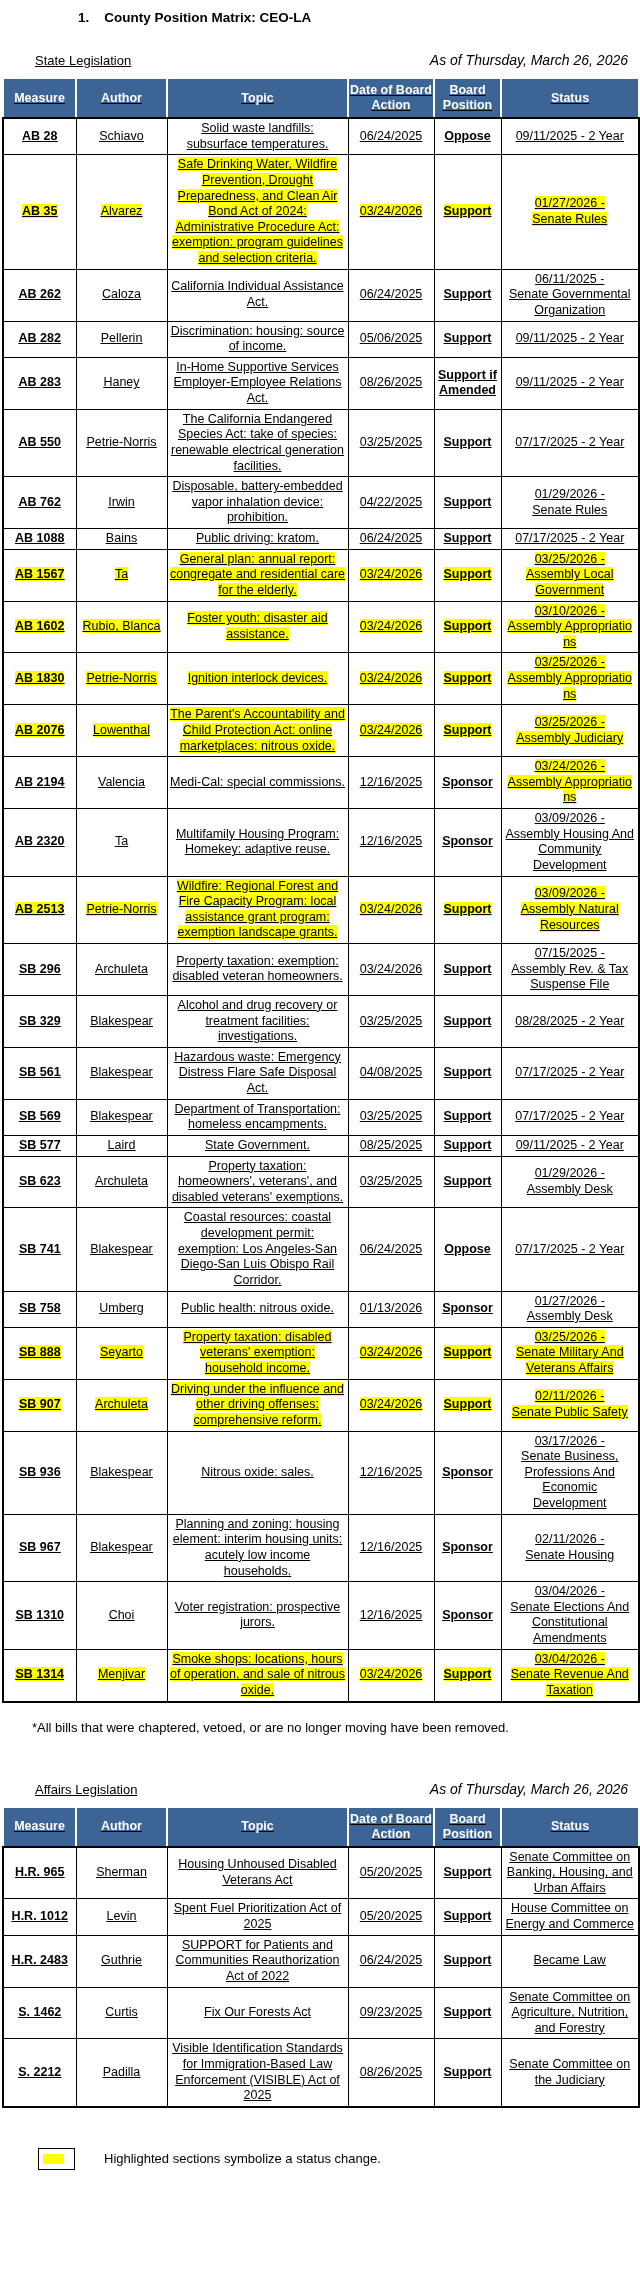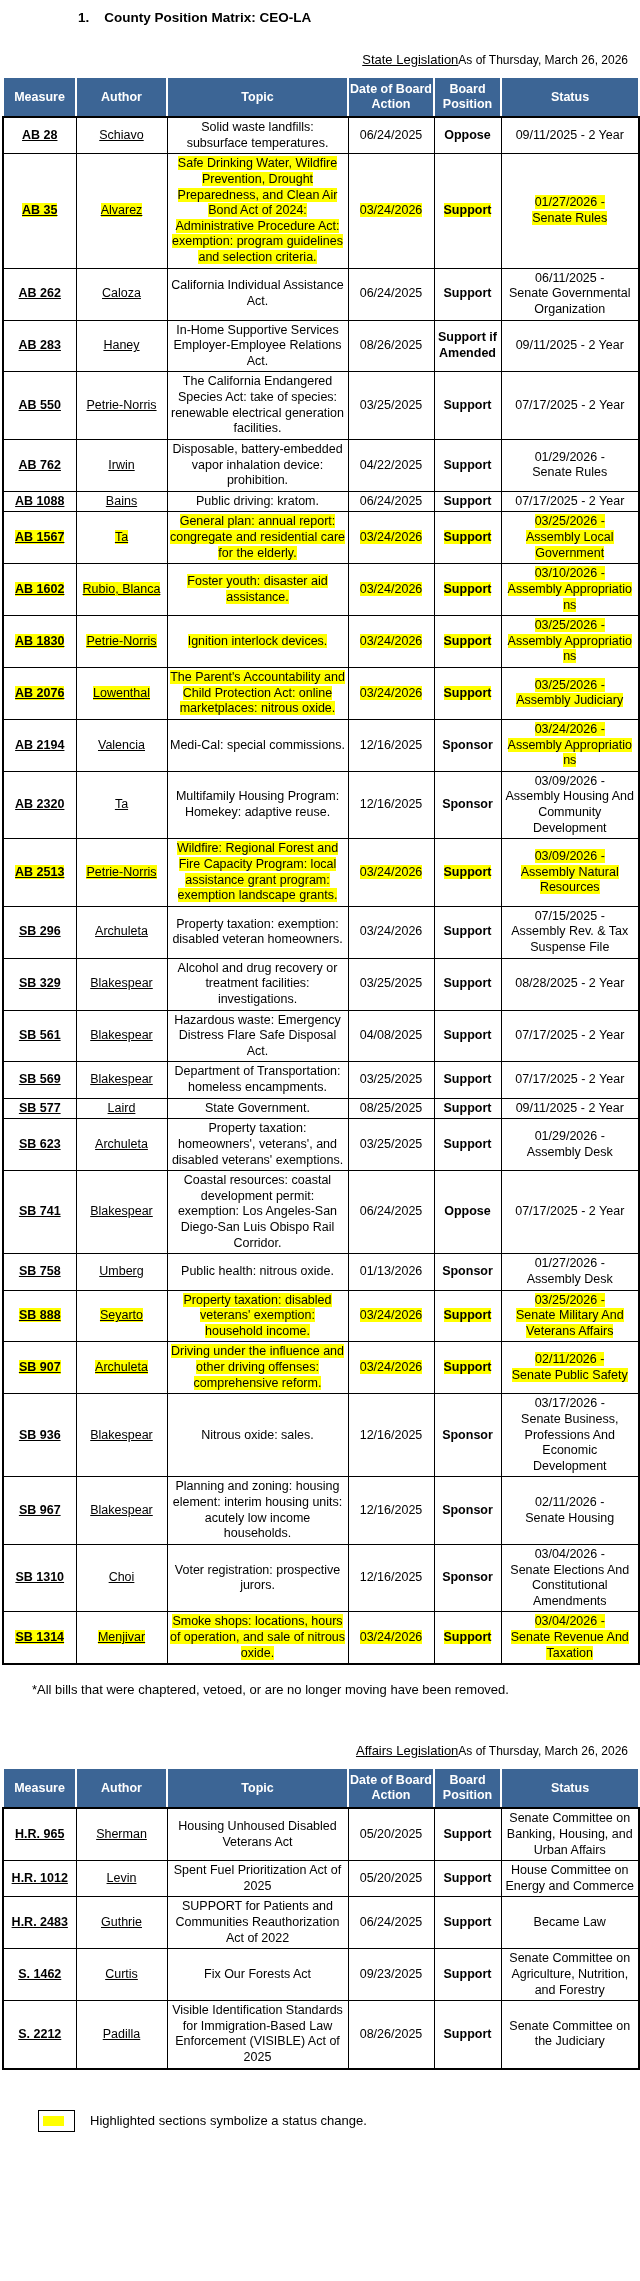--- a/index.html
+++ b/index.html
@@ -7,29 +7,30 @@
     width:640px;
     color:#000;
     font-family:"Liberation Sans", sans-serif;
     font-size:12.5px;
   }
   .doc { padding:6px 2px 12px 2px; }
 
   .title-line { display:flex; gap:15px; font-weight:bold; font-size:13.5px; margin:4px 0 0 76px; }
   .intro { margin:18px 8px 0 10px; font-size:13px; line-height:1.32; max-width:612px; }
 
-  .section-head { display:flex; justify-content:flex-end; align-items:flex-end; margin:27px 0 9px 0; }
+  .section-head { display:flex; justify-content:space-between; align-items:flex-end; margin:27px 0 9px 0; }
   .section-label { margin-left:33px; text-decoration:underline; font-size:13px; }
-  .as-of { font-size:12px; margin-right:10px; }
+  .as-of { font-style:italic; font-size:14px; margin-right:10px; }
 
   table.matrix {
     border-collapse:collapse;
     table-layout:fixed;
     width:636px;
     border:2.5px solid #000;
+    text-decoration:underline;
   }
   table.matrix th {
     background:#3C6595;
     color:#fff;
     font-weight:bold;
     font-size:12.5px;
     line-height:1.2;
     border:2px solid #fff;
     border-bottom:2.5px solid #000;
     padding:4px 1px;
@@ -49,21 +50,21 @@
   .author-text  { text-decoration:underline; }
   .pos-text     { font-weight:bold; }
   .status-text, .date-text { white-space:pre-line; }
   .hl { background:#FFFF00; }
 
   .note { margin:17px 0 0 30px; font-size:13px; }
 
   .legend { display:flex; align-items:center; gap:15px; margin:40px 0 6px 36px; }
   .swatch-box { width:35px; height:20px; border:1.6px solid #000; display:flex; align-items:center; background:#fff; flex:0 0 auto; }
   .swatch-fill { width:21px; height:10px; background:#FFFF00; margin-left:4px; }
-  .legend-text { font-size:13px; }
+  .legend-text { font-size:13px;margin-left:14px; }
 </style>
 </head>
 <body>
 
 <div class="doc">
 
   <div class="title-line">
     <span>1.</span>
     <span>County Position Matrix:  CEO-LA</span>
   </div>
@@ -115,20 +116,28 @@
     <td><span class="measure-text">AB 262</span></td>
     <td><span class="author-text">Caloza</span></td>
     <td><span class="topic-text">California Individual Assistance Act.</span></td>
     <td><span class="date-text">06/24/2025</span></td>
     <td><span class="pos-text">Support</span></td>
     <td><span class="status-text">06/11/2025 -
 Senate Governmental
 Organization</span></td>
   </tr>
         <tr>
+    <td><span class="measure-text">AB 282</span></td>
+    <td><span class="author-text">Pellerin</span></td>
+    <td><span class="topic-text">Discrimination: housing: source of income.</span></td>
+    <td><span class="date-text">05/06/2025</span></td>
+    <td><span class="pos-text">Support</span></td>
+    <td><span class="status-text">09/11/2025 - 2 Year</span></td>
+  </tr>
+        <tr>
     <td><span class="measure-text">AB 283</span></td>
     <td><span class="author-text">Haney</span></td>
     <td><span class="topic-text">In-Home Supportive Services Employer-Employee Relations Act.</span></td>
     <td><span class="date-text">08/26/2025</span></td>
     <td><span class="pos-text">Support if Amended</span></td>
     <td><span class="status-text">09/11/2025 - 2 Year</span></td>
   </tr>
         <tr>
     <td><span class="measure-text">AB 550</span></td>
     <td><span class="author-text">Petrie-Norris</span></td>

